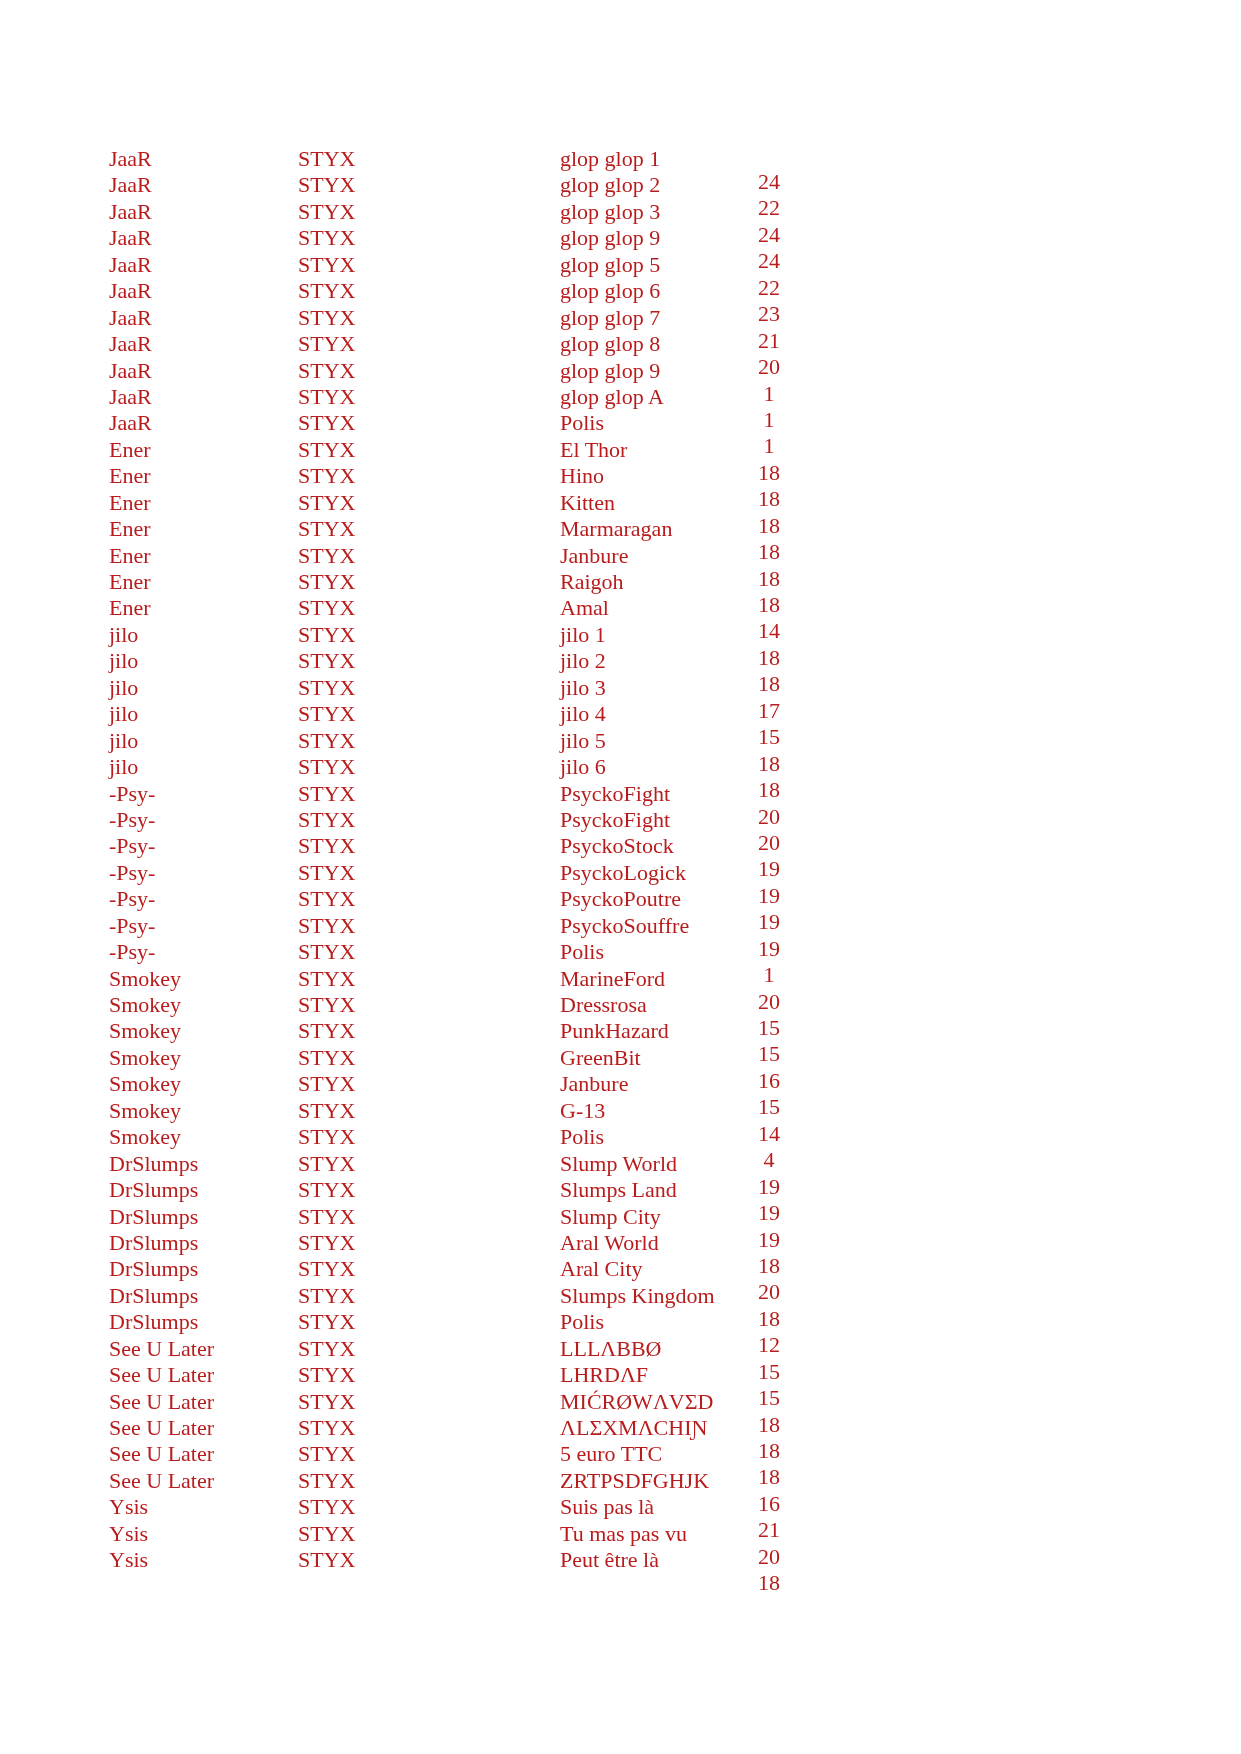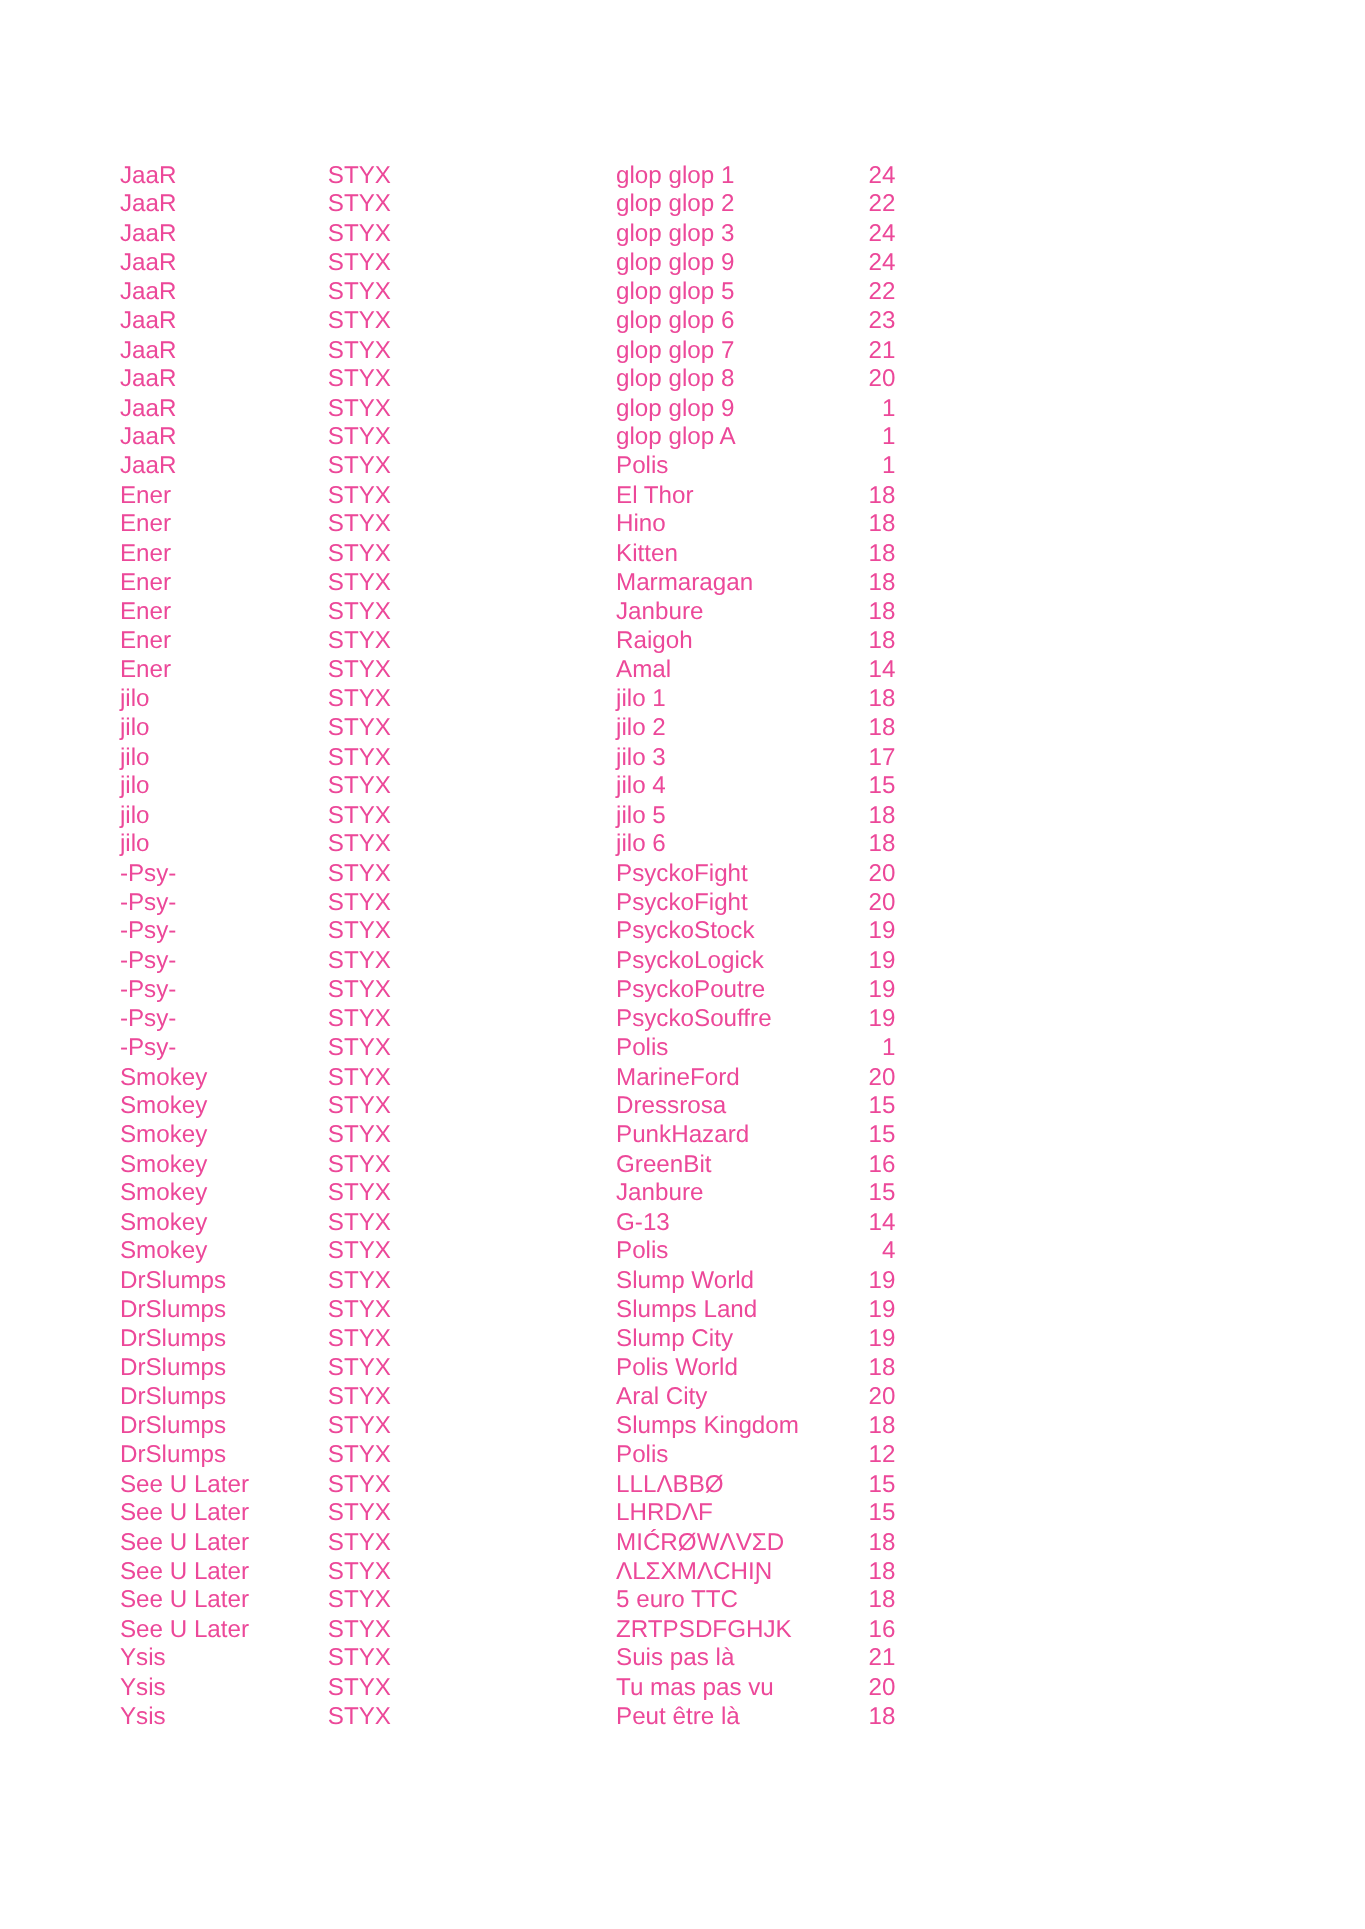--- a/index.html
+++ b/index.html
@@ -6,44 +6,44 @@
     margin: 0;
     padding: 0;
     background: #ffffff;
   }
   .page {
     position: relative;
     width: 986px;
     height: 1754px;
     background: #ffffff;
     overflow: hidden;
-    font-family: Liberation Sans, sans-serif;
+    font-family: Liberation Serif, serif;
     font-size: 22px;
-    color: #ec4899;
+    color: #b91c1c;
   }
   .table {
     position: absolute;
     top: 146px;
     left: 0;
     width: 100%;
   }
   .row {
     position: relative;
     height: 26.45px;
     line-height: 26.45px;
     white-space: nowrap;
   }
   .cell {
     position: absolute;
     top: 0;
   }
   .cell.artist { left: 109px; }
   .cell.label  { left: 298px; }
   .cell.title  { left: 560px; }
-  .cell.count  { left: 652px; width: 162px; text-align: right; }
+  .cell.count  { left: 688px; width: 162px; text-align: center; margin-top: 23px; }
 </style>
 </head>
 <body>
 
 <div class="page">
   <div class="table">
       <div class="row">
     <span class="cell artist">JaaR</span>
     <span class="cell label">STYX</span>
     <span class="cell title">glop glop 1</span>
@@ -285,21 +285,21 @@
   </div>
       <div class="row">
     <span class="cell artist">DrSlumps</span>
     <span class="cell label">STYX</span>
     <span class="cell title">Slump City</span>
     <span class="cell count">19</span>
   </div>
       <div class="row">
     <span class="cell artist">DrSlumps</span>
     <span class="cell label">STYX</span>
-    <span class="cell title">Polis World</span>
+    <span class="cell title">Aral World</span>
     <span class="cell count">18</span>
   </div>
       <div class="row">
     <span class="cell artist">DrSlumps</span>
     <span class="cell label">STYX</span>
     <span class="cell title">Aral City</span>
     <span class="cell count">20</span>
   </div>
       <div class="row">
     <span class="cell artist">DrSlumps</span>

